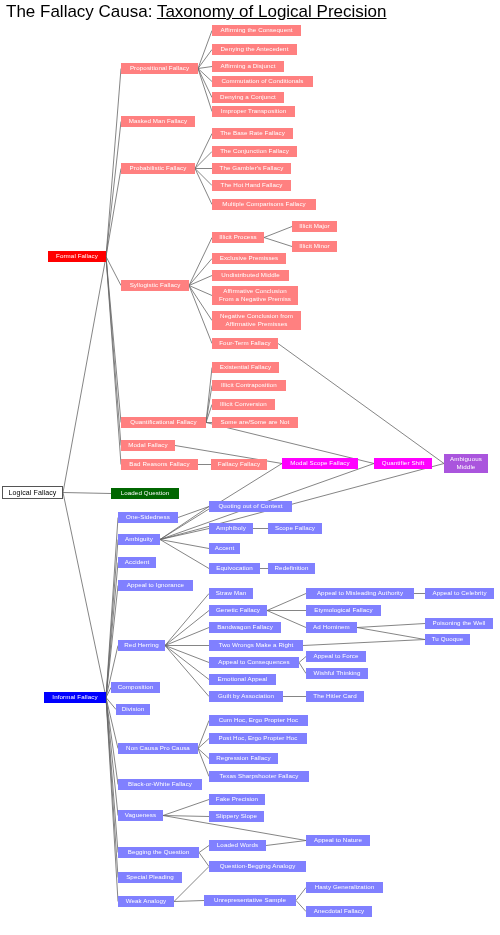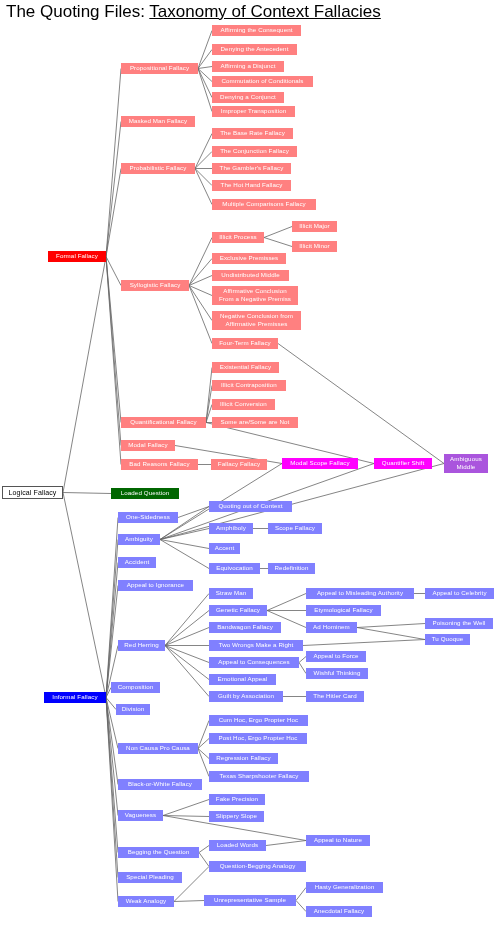--- a/index.html
+++ b/index.html
@@ -36,21 +36,21 @@
   .c-informal  {background:#0000ff;}
   .c-informalsub{background:#8080ff;}
   .c-magenta   {background:#ff00ff;}
   .c-purple    {background:#aa55dd;}
   .c-green     {background:#006600;}
 </style>
 </head>
 <body>
 
 <div id="title">
-  <span class="plain">The Quoting Files: </span><span class="under">Taxonomy of Context Fallacies</span>
+  <span class="plain">The Fallacy Causa: </span><span class="under">Taxonomy of Logical Precision</span>
 </div>
 
 <svg id="canvas">
     <line x1="296" y1="900.5" x2="306" y2="911.5" stroke="#666666" stroke-width="0.8"></line>
     <line x1="296" y1="900.5" x2="306" y2="887.5" stroke="#666666" stroke-width="0.8"></line>
     <line x1="174" y1="901.5" x2="204" y2="900.5" stroke="#666666" stroke-width="0.8"></line>
     <line x1="174" y1="901.5" x2="209" y2="866.5" stroke="#666666" stroke-width="0.8"></line>
     <line x1="199" y1="852.5" x2="209" y2="866.5" stroke="#666666" stroke-width="0.8"></line>
     <line x1="266" y1="845.5" x2="306" y2="840.5" stroke="#666666" stroke-width="0.8"></line>
     <line x1="199" y1="852.5" x2="209" y2="845.5" stroke="#666666" stroke-width="0.8"></line>

